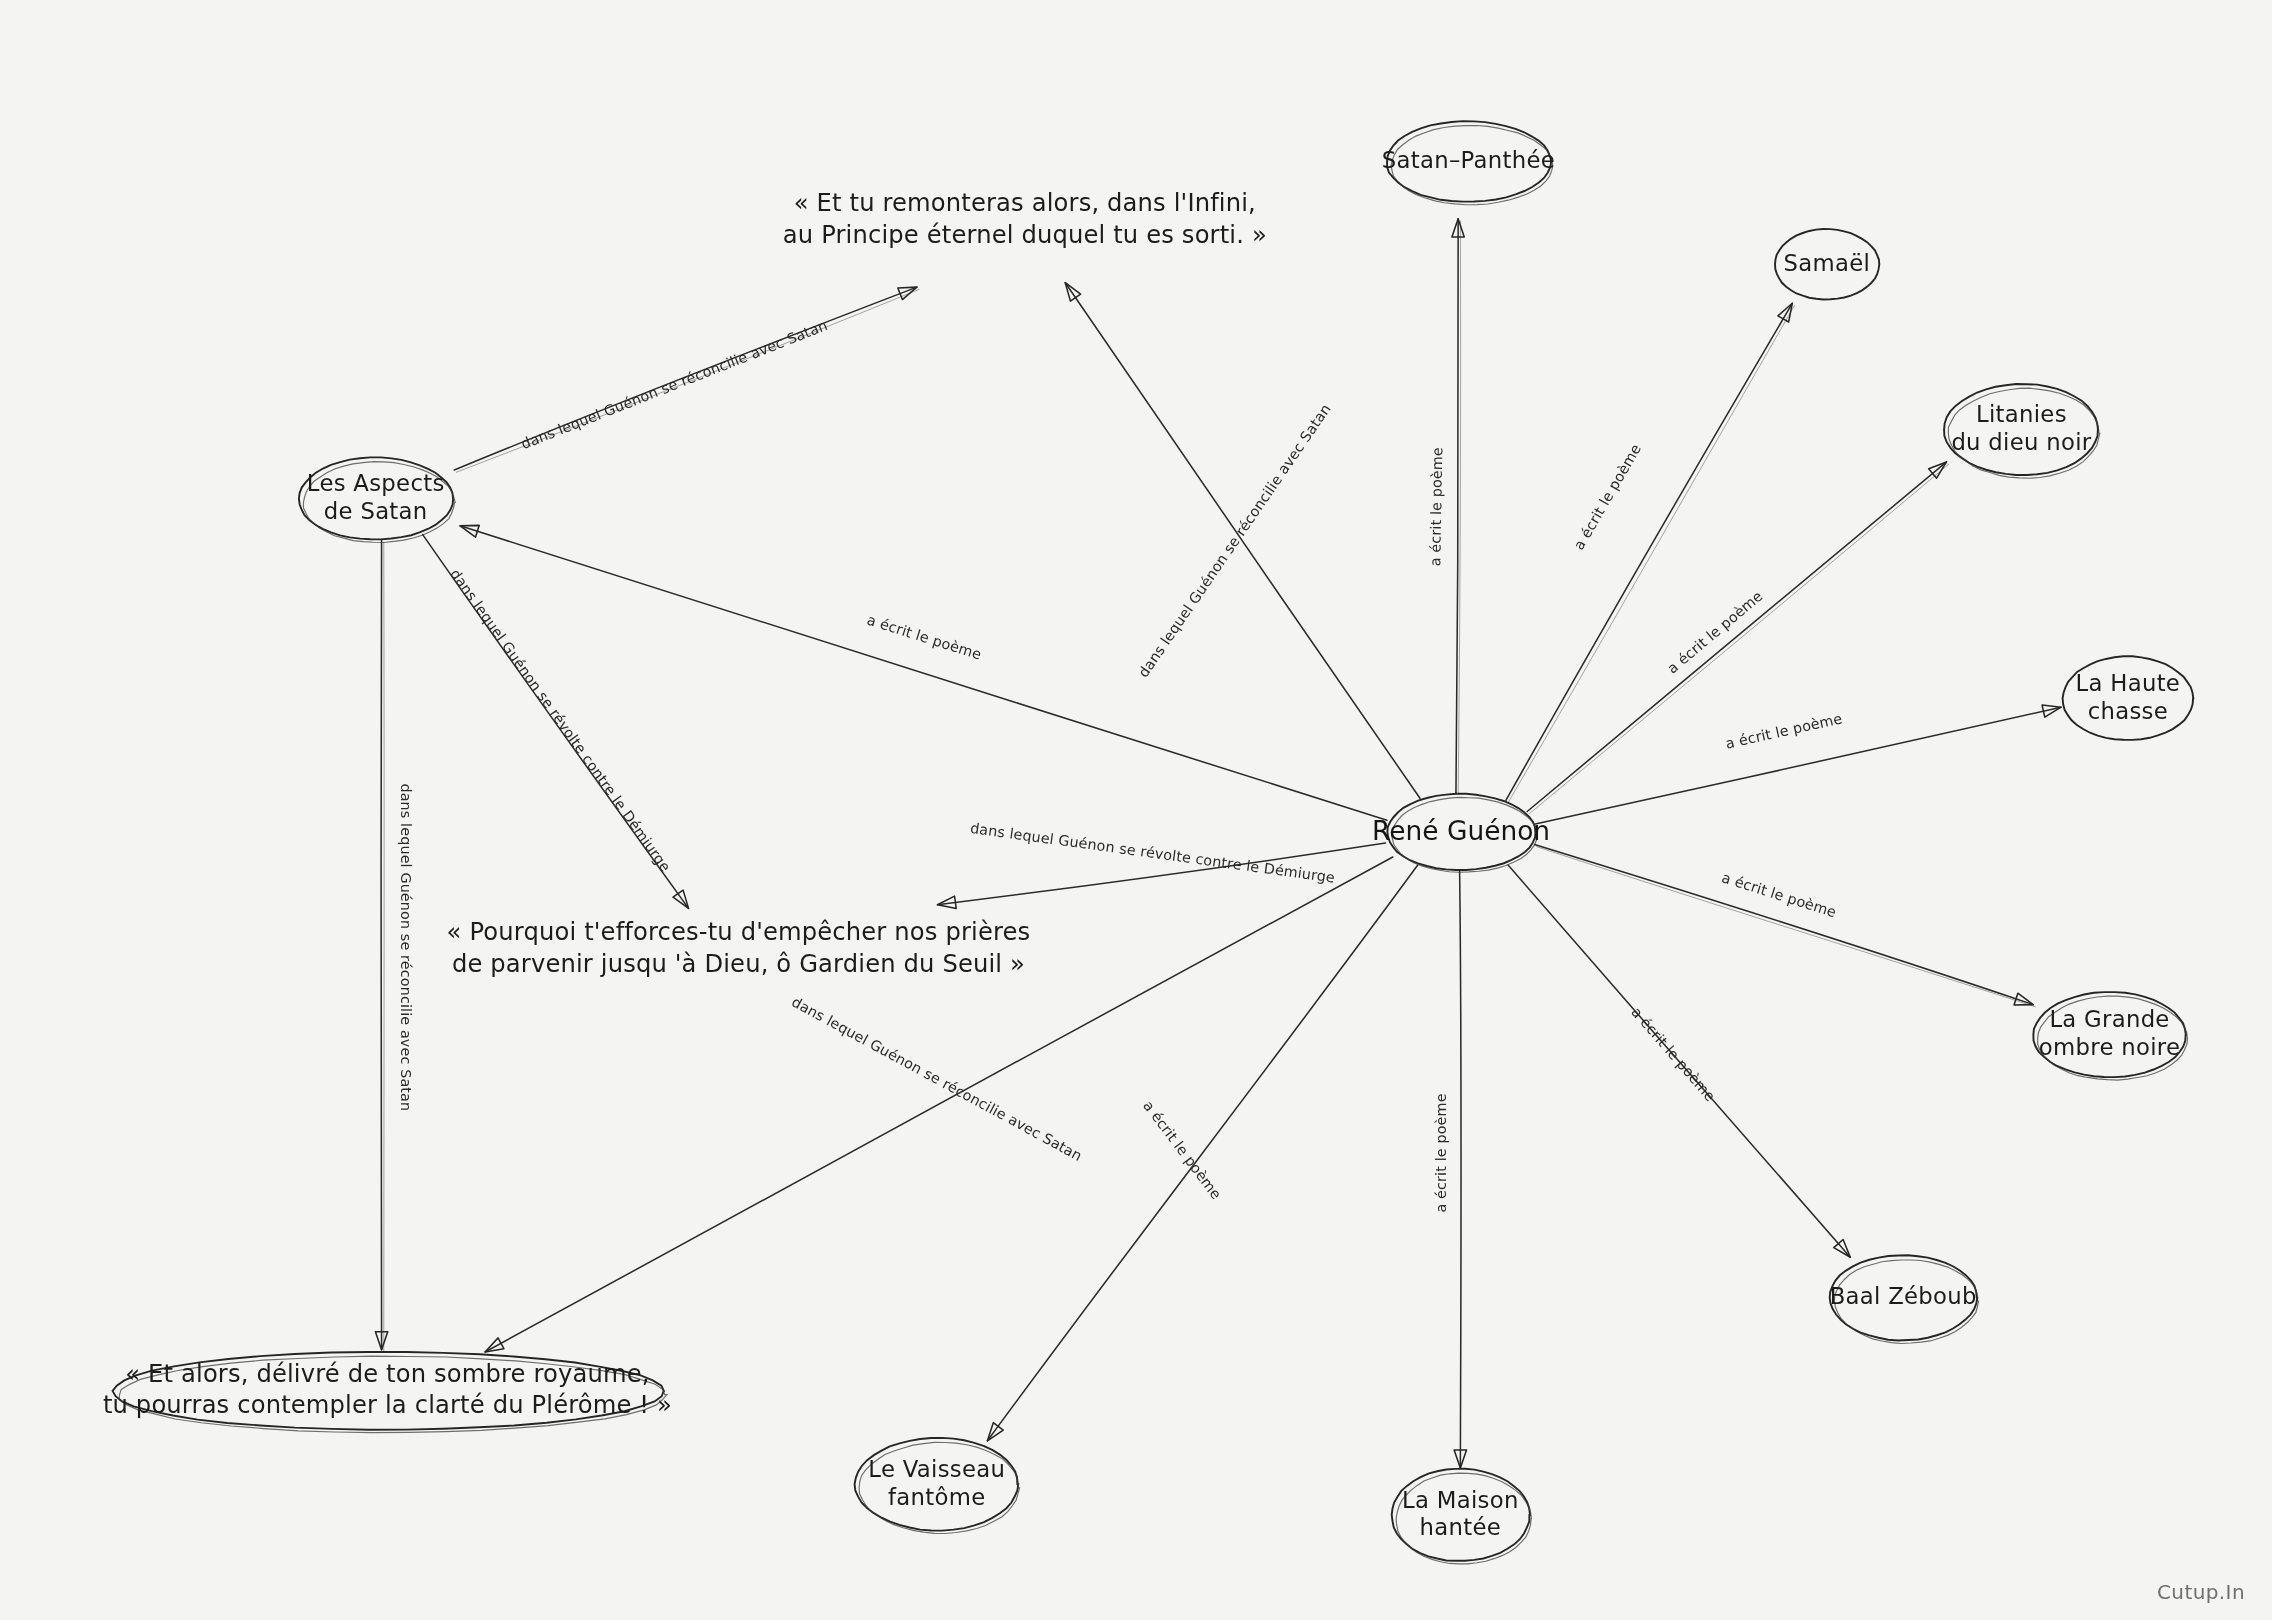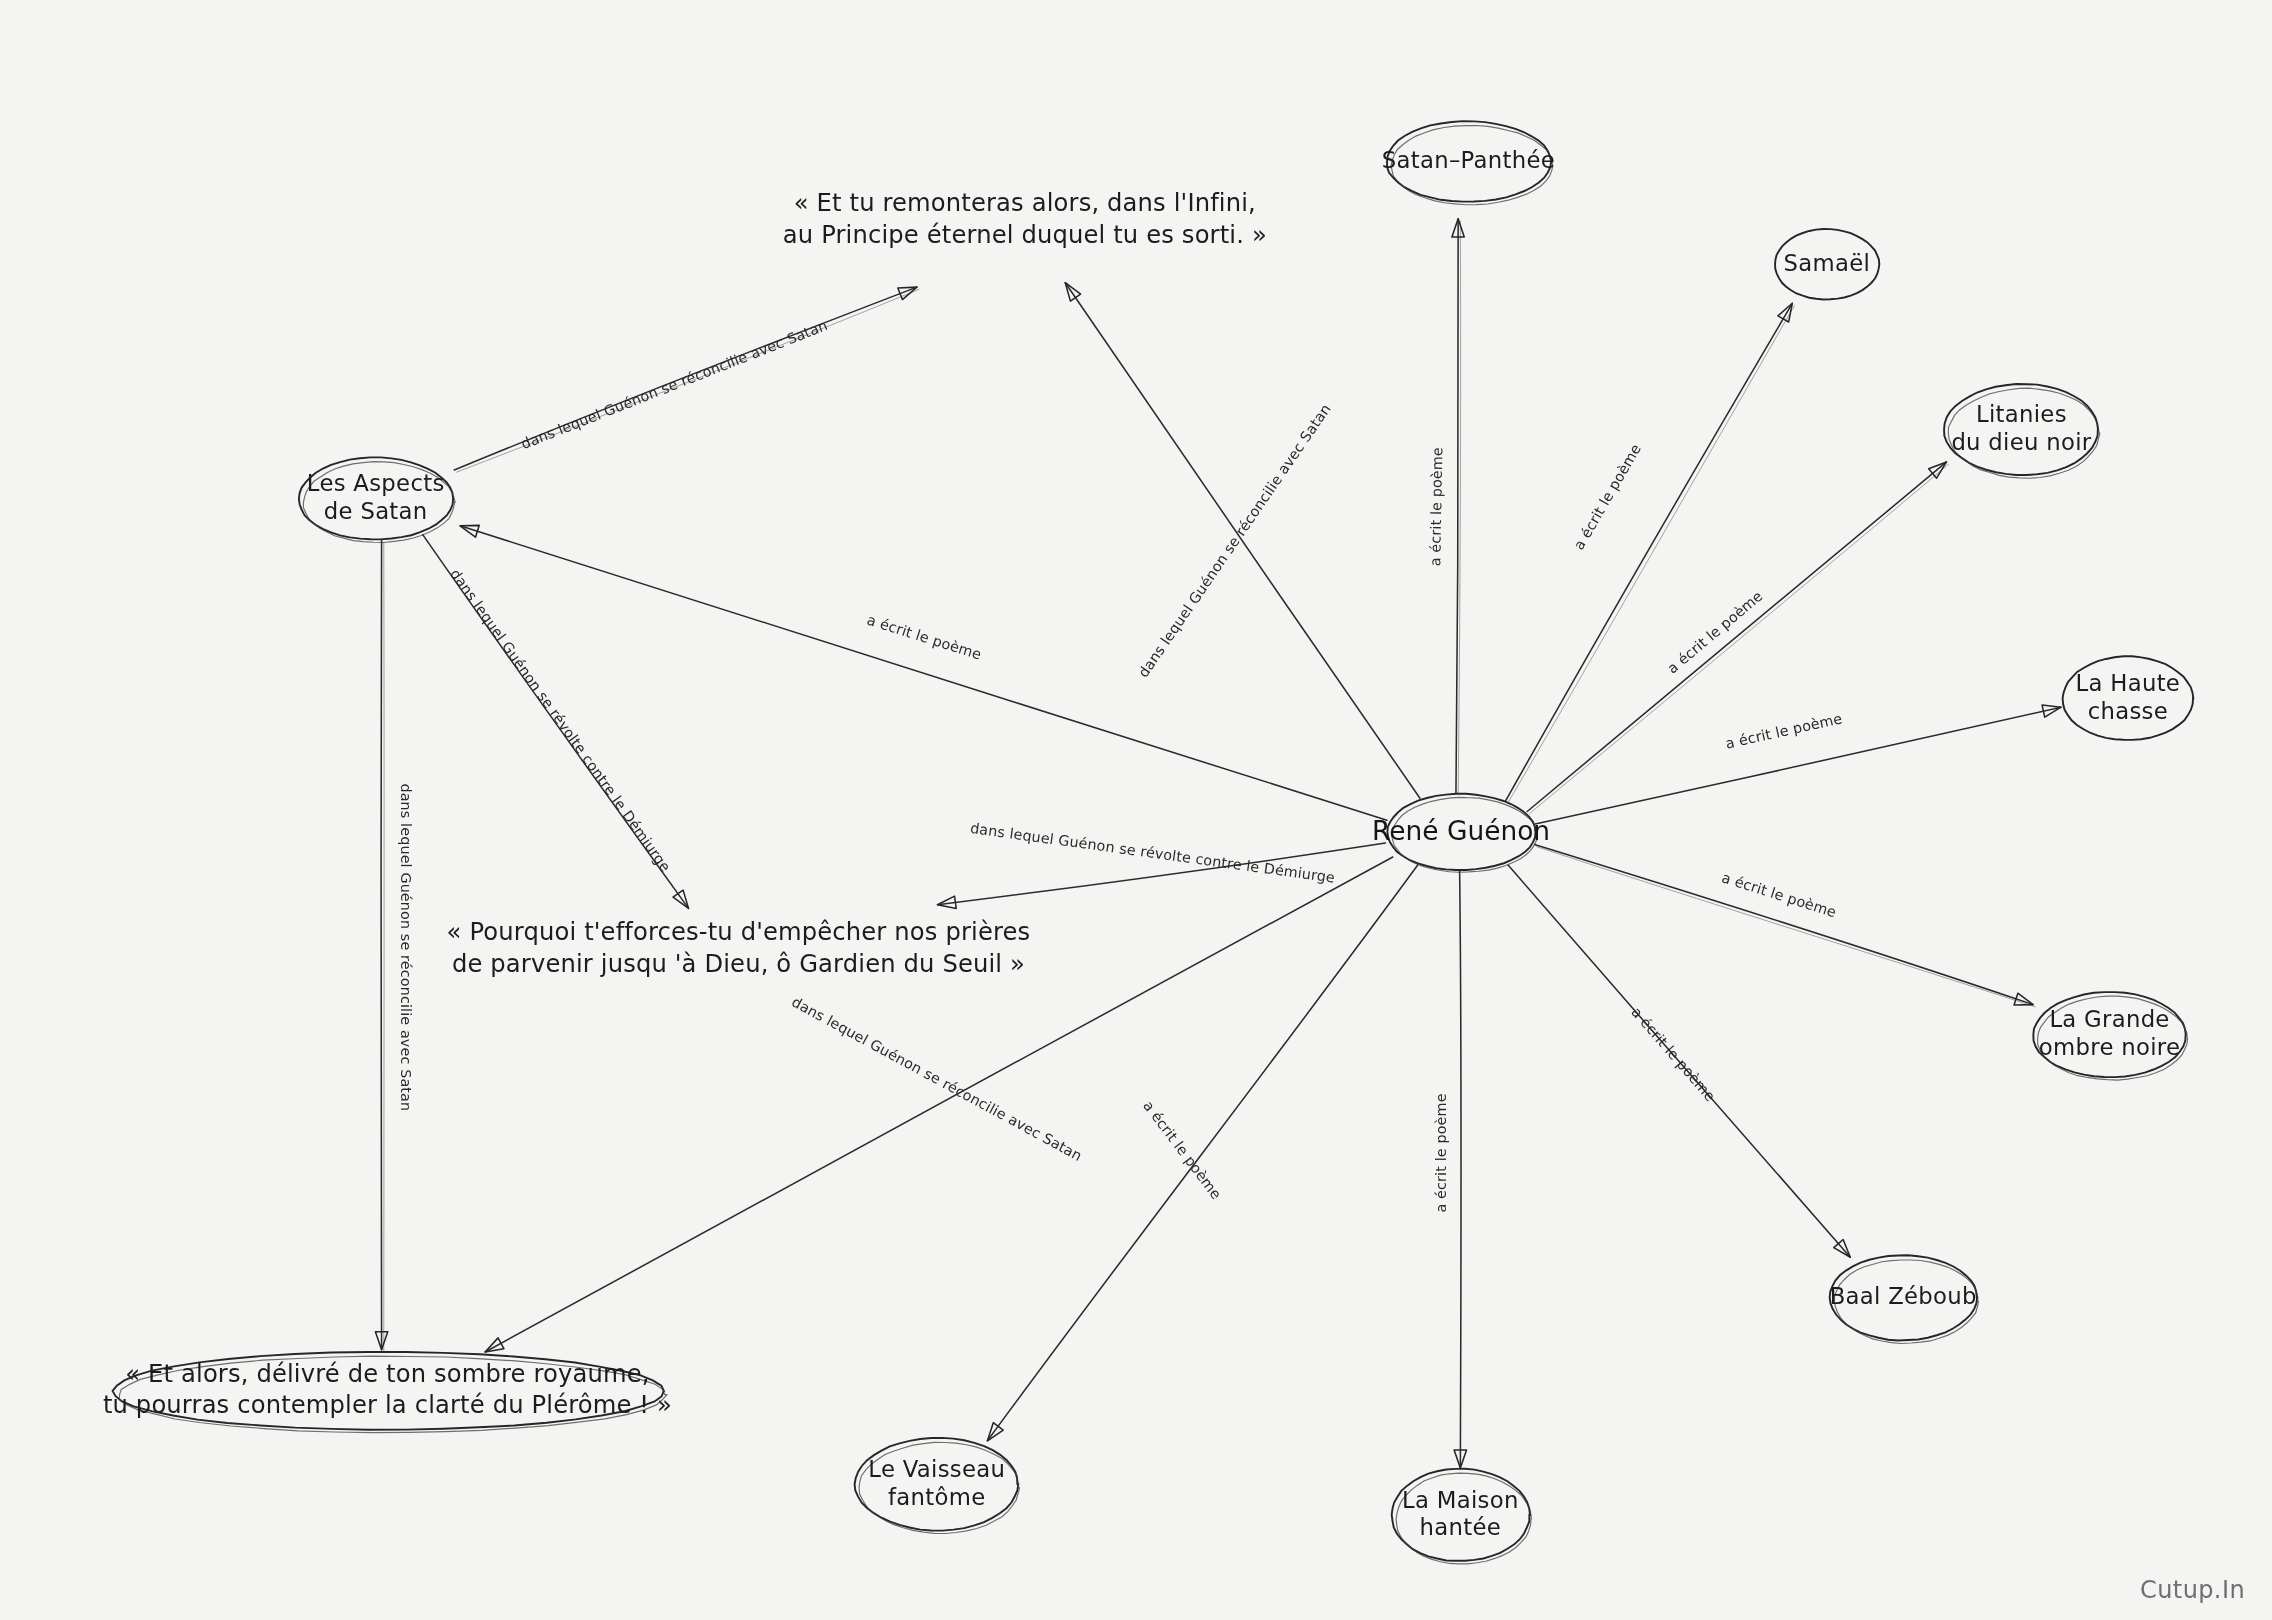--- a/index.html
+++ b/index.html
@@ -83,21 +83,21 @@
     fill: #151515;
     font-size: 36px;
     text-anchor: middle;
     dominant-baseline: middle;
   }
   .watermark {
     position: absolute;
     right: 28px;
     bottom: 16px;
     font-family: "DejaVu Sans", sans-serif;
-    font-size: 24px;
+    font-size: 20px;
     color: #6f6f6f;
     letter-spacing: 0.4px;
     user-select: none;
   }
 </style>
 </head>
 <body>
 
 <div id="canvas-wrap">
   <svg id="graph" viewBox="0 0 3094 2206" xmlns="http://www.w3.org/2000/svg">

